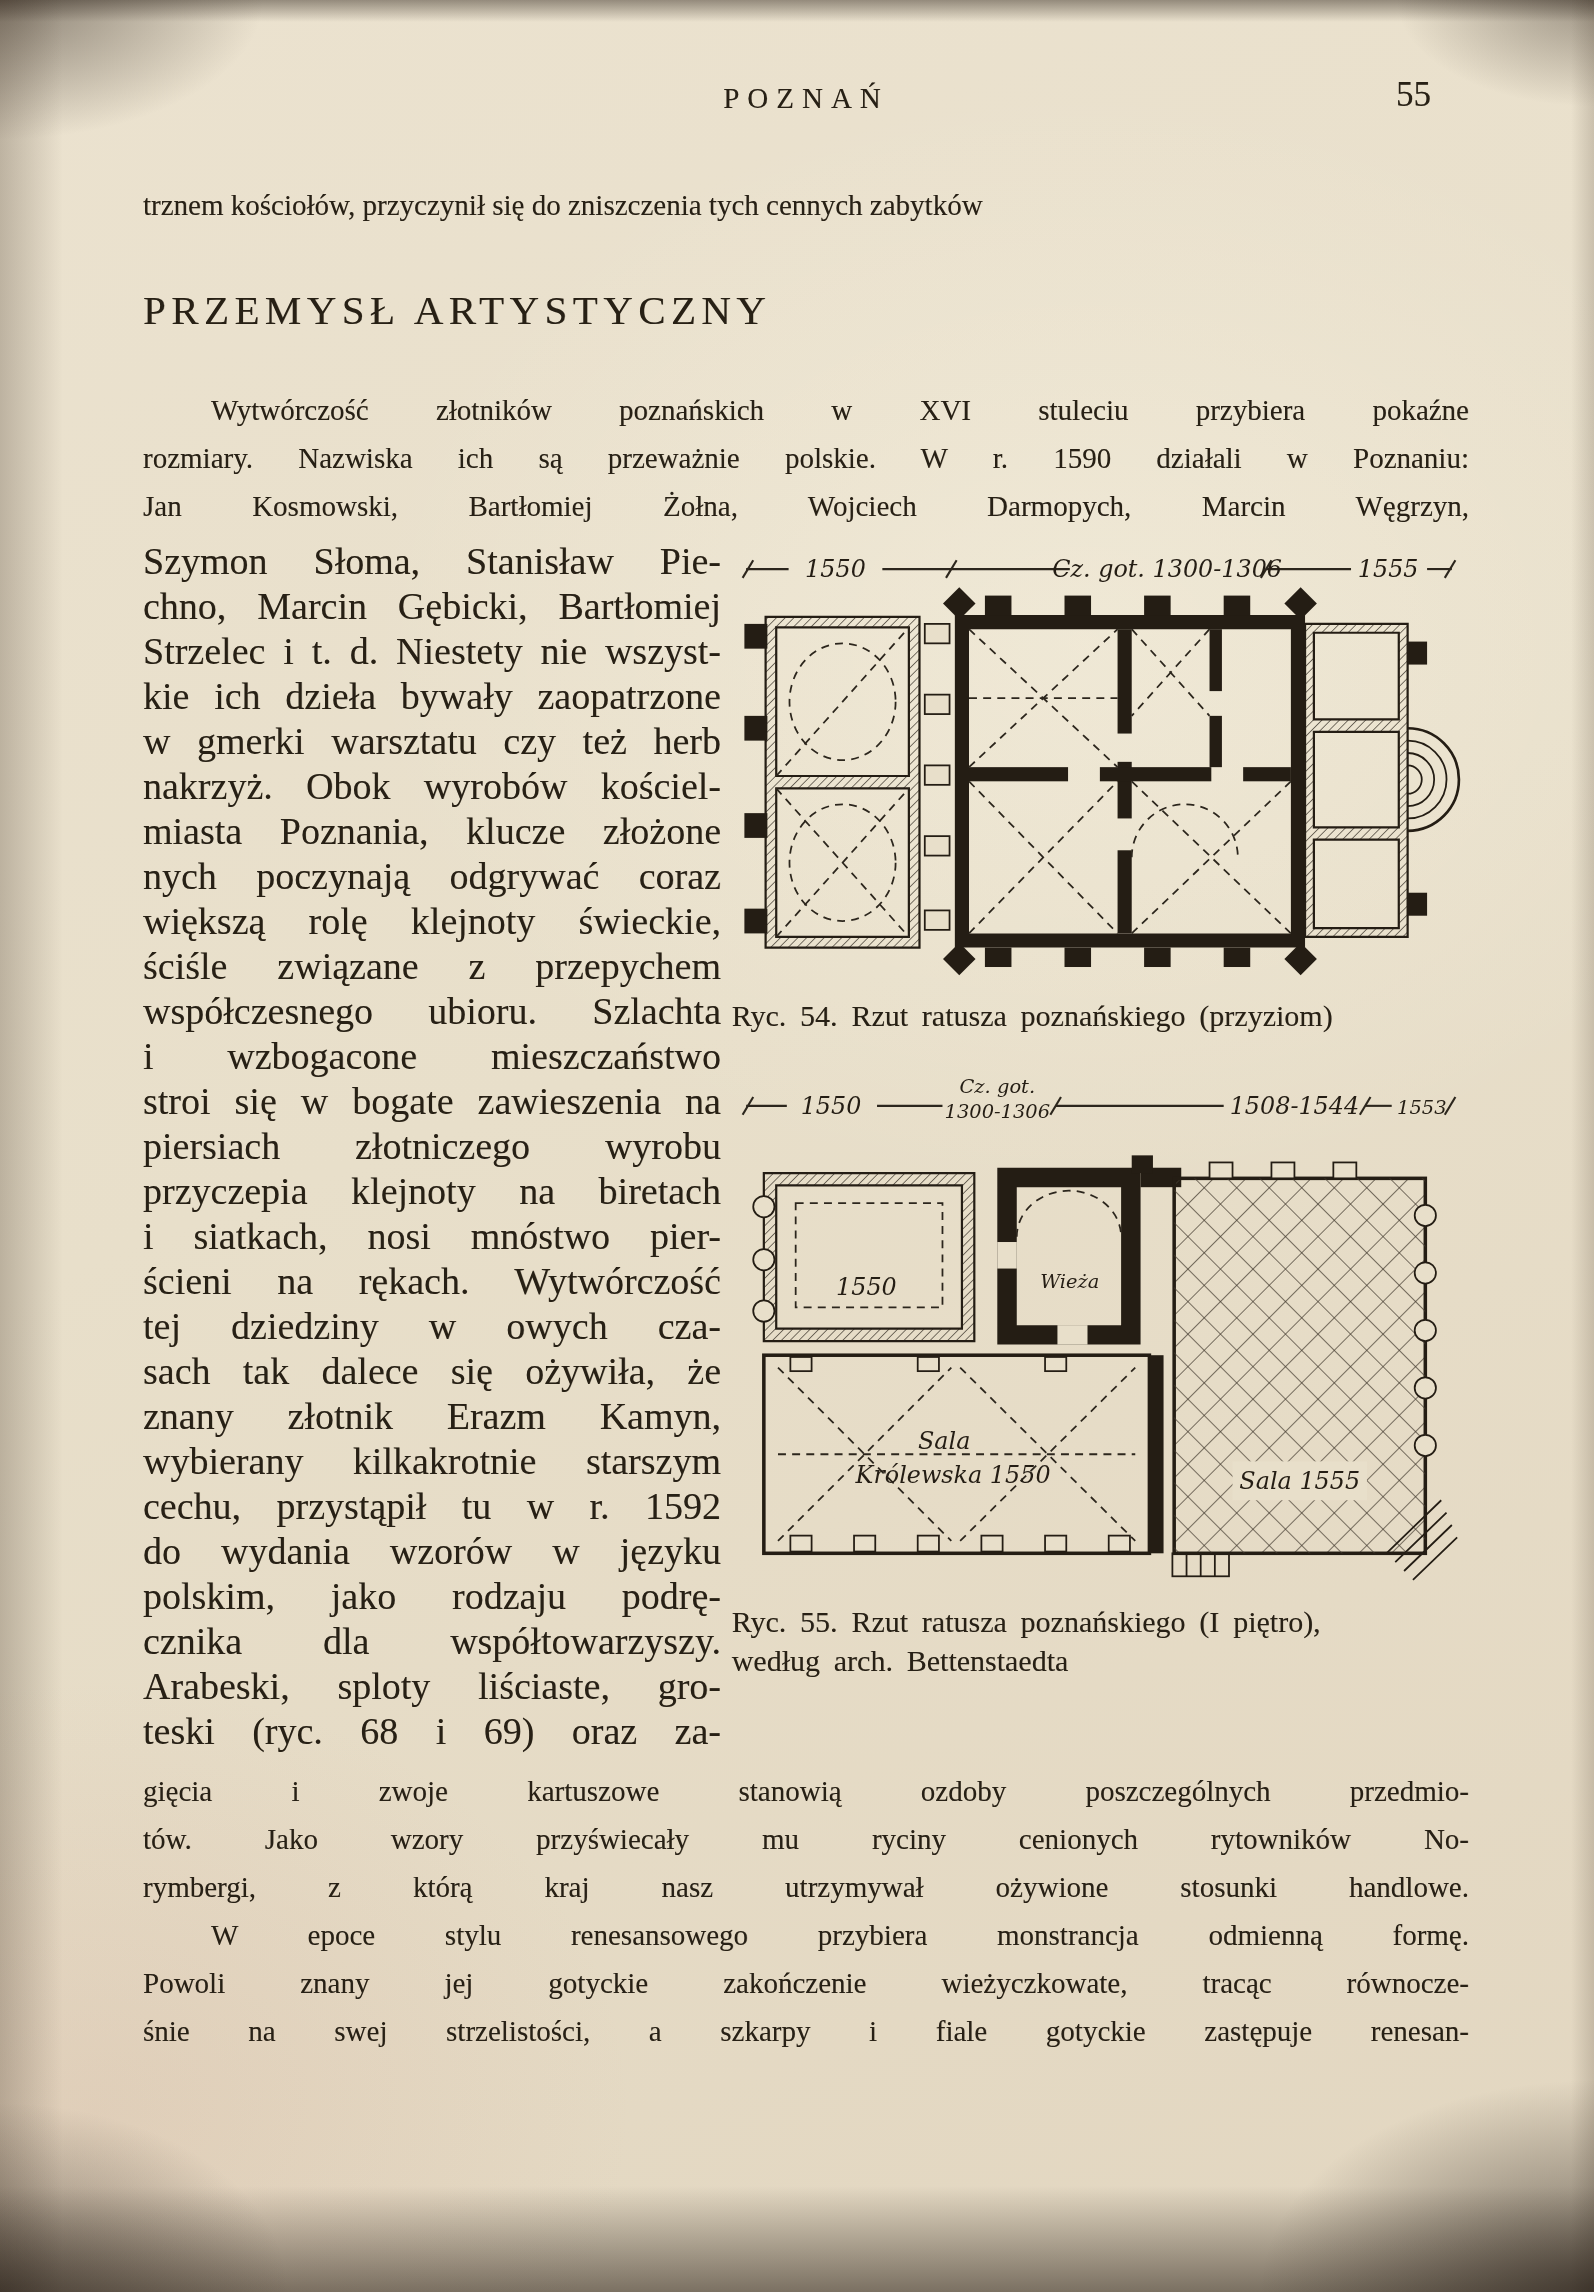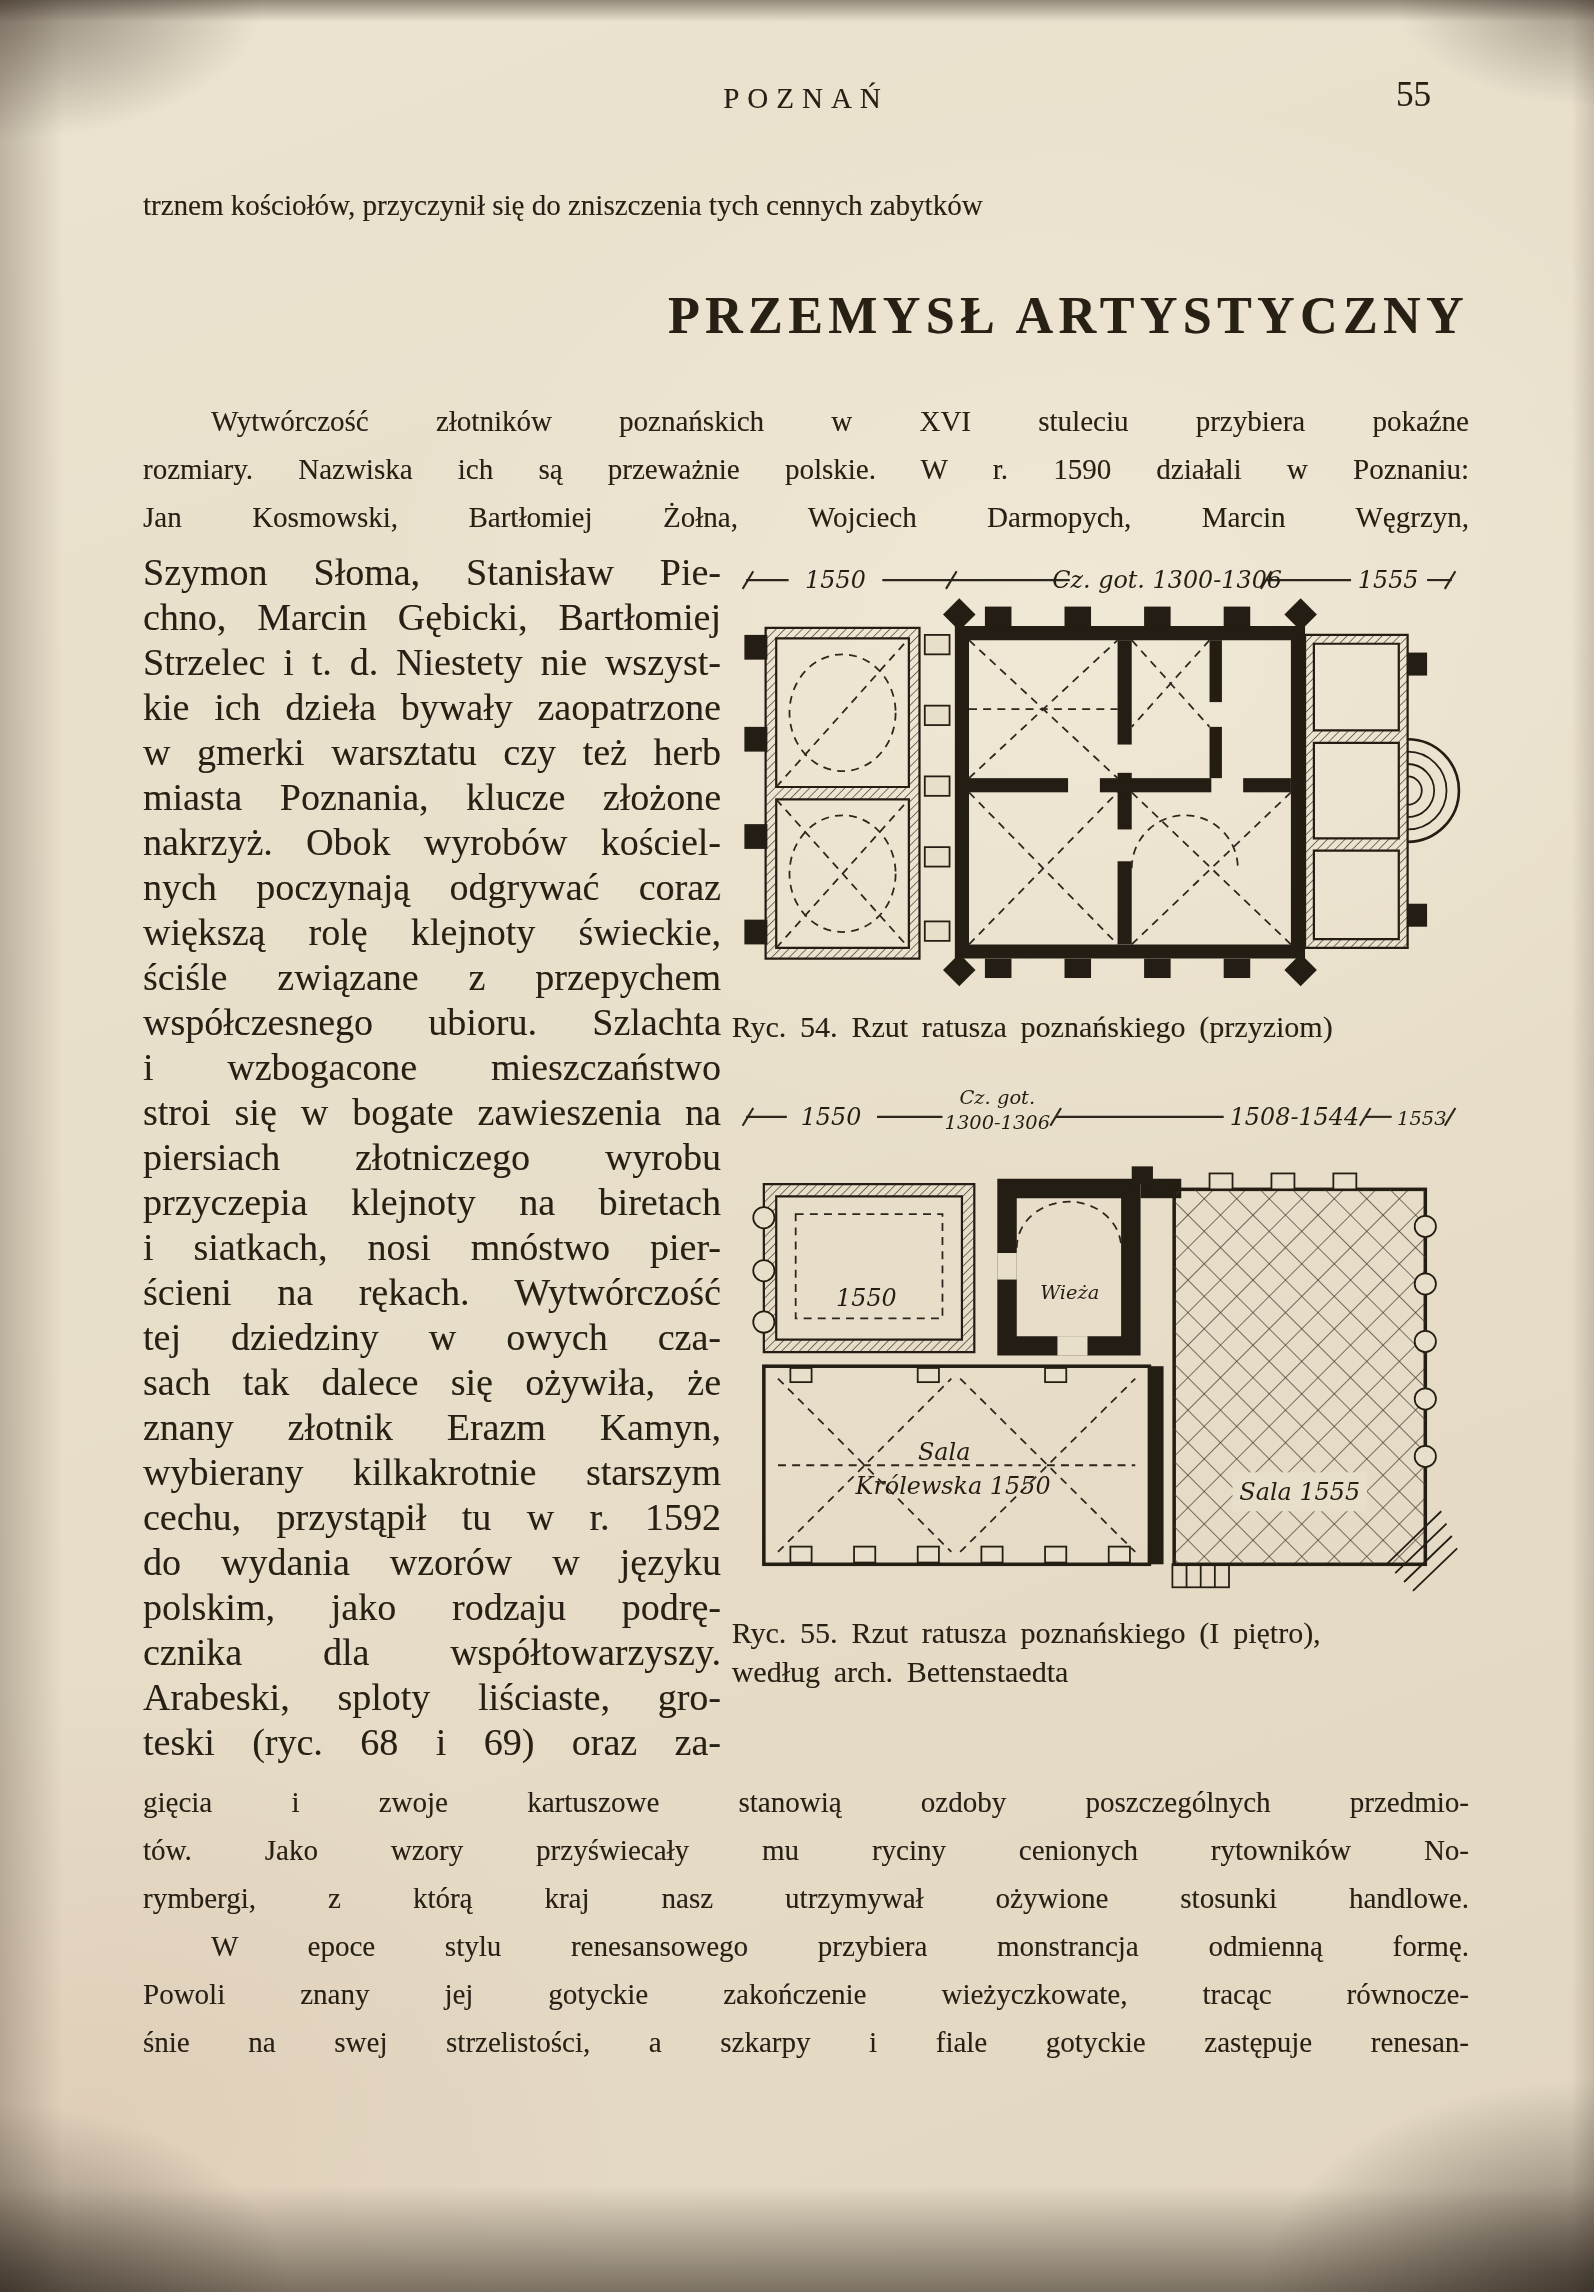--- a/index.html
+++ b/index.html
@@ -38,21 +38,21 @@
   }
   .page-number { position:absolute; right:38px; top:-7.2px; font-size:35px; text-shadow:0.3px 0.3px 0 rgba(40,30,20,.35); }
 
   .para { font-size:29px; line-height:48px; text-shadow:0.3px 0.3px 0 rgba(40,30,20,.3); }
   .para .tline { text-align:justify; text-align-last:justify; }
   .para.last-left .tline:last-child { text-align-last:left; }
   .para.indent-first .tline:first-child { text-indent:68px; }
 
   .section-heading {
     margin:57px 0 52px 0;
-    text-align:right; font-size:52px; font-weight:bold; letter-spacing:5.4px;
+    text-align:left; font-size:41px; font-weight:normal; letter-spacing:5.4px;
     text-shadow:0.4px 0.4px 0 rgba(40,30,20,.35);
   }
 
   .mid-section { display:flex; margin-top:9px; }
   .wrap-col { width:578px; flex:0 0 578px; font-size:38px; line-height:45px; }
   .fig-col { flex:1 1 auto; padding-left:10.7px; }
 
   .figure { margin-bottom:39px; }
   .figure svg.plan { display:block; width:734px; height:auto; }
   .fig-caption {
@@ -93,22 +93,22 @@
       </div>
 
     <div class="mid-section">
 
       <div class="wrap-col para">
           <div class="tline">Szymon Słoma, Stanisław Pie-</div>
           <div class="tline">chno, Marcin Gębicki, Bartłomiej</div>
           <div class="tline">Strzelec i t. d. Niestety nie wszyst-</div>
           <div class="tline">kie ich dzieła bywały zaopatrzone</div>
           <div class="tline">w gmerki warsztatu czy też herb</div>
+          <div class="tline">nakrzyż. Obok wyrobów kościel-</div>
           <div class="tline">miasta Poznania, klucze złożone</div>
-          <div class="tline">nakrzyż. Obok wyrobów kościel-</div>
           <div class="tline">nych poczynają odgrywać coraz</div>
           <div class="tline">większą rolę klejnoty świeckie,</div>
           <div class="tline">ściśle związane z przepychem</div>
           <div class="tline">współczesnego ubioru. Szlachta</div>
           <div class="tline">i wzbogacone mieszczaństwo</div>
           <div class="tline">stroi się w bogate zawieszenia na</div>
           <div class="tline">piersiach złotniczego wyrobu</div>
           <div class="tline">przyczepia klejnoty na biretach</div>
           <div class="tline">i siatkach, nosi mnóstwo pier-</div>
           <div class="tline">ścieni na rękach. Wytwórczość</div>

